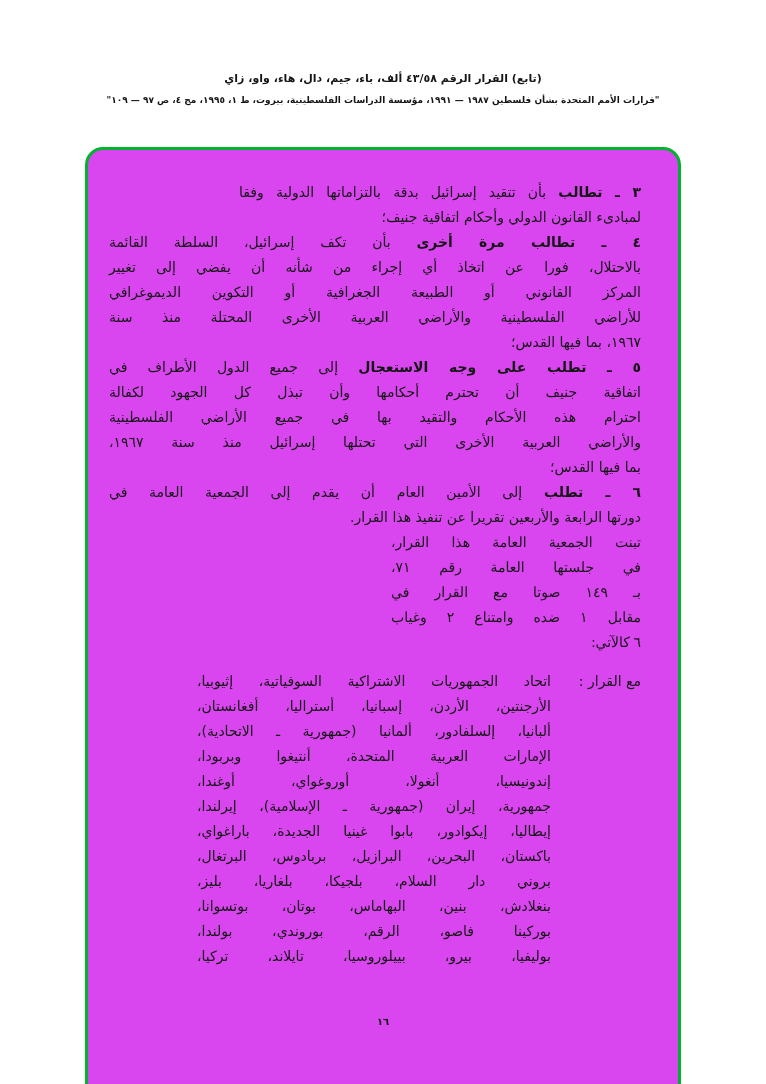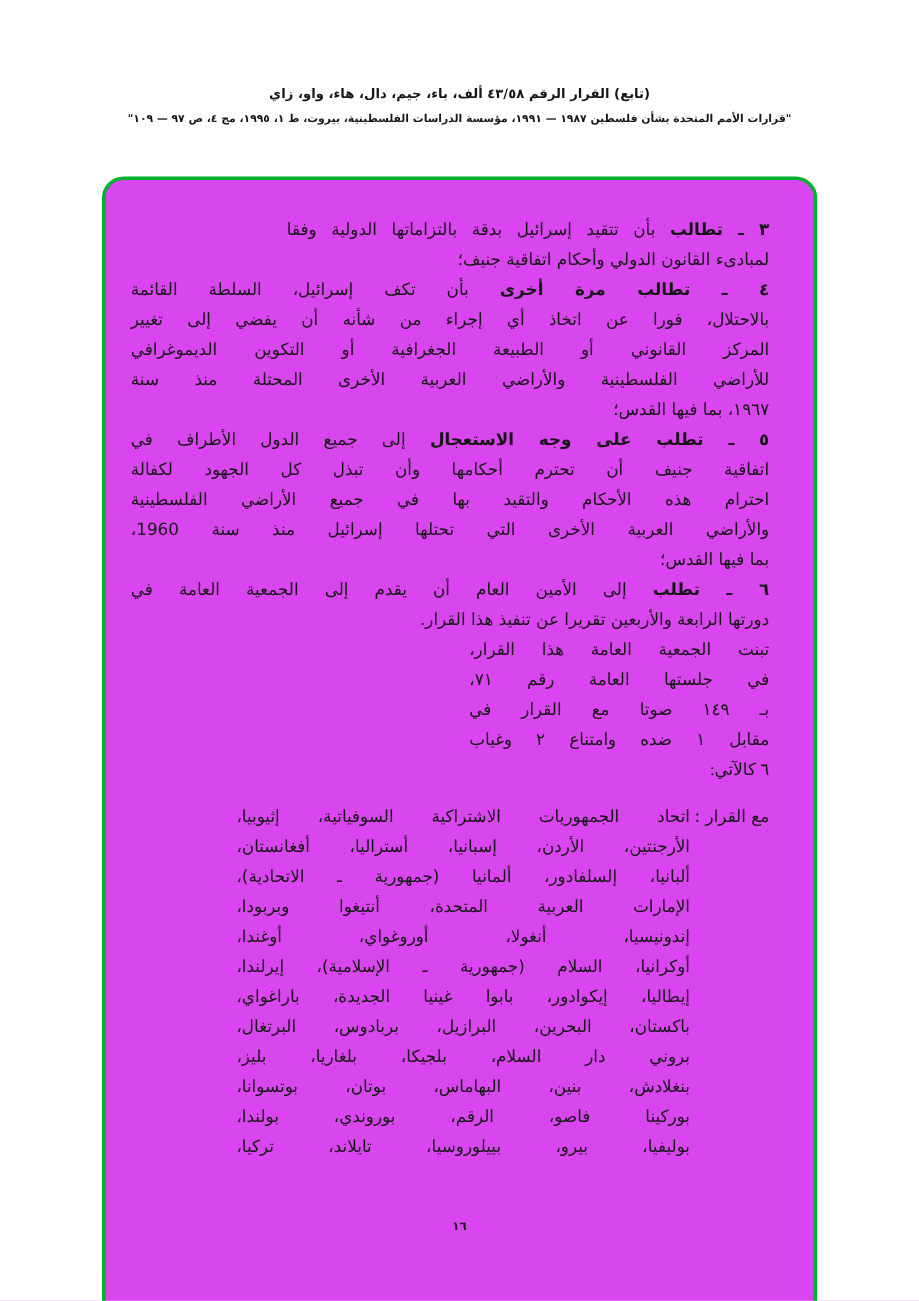--- a/index.html
+++ b/index.html
@@ -36,21 +36,21 @@
   .line.last { text-align: right; text-align-last: right; }
   .para-3 { margin-left: 130px; }
   .para-6 { }
   strong { font-weight: 700; }
 
   
   .adoption { width: 250px; font-family: Liberation Serif, serif; }
 
   
   .votes { display: flex; margin-top: 14px; margin-left: 88px; }
-  .vote-label { flex: 0 0 66px; width: 66px; }
+  .vote-label { flex: 0 0 66px; width: 66px; margin-left: 24px; }
   .vote-lines { flex: 1; min-width: 0; }
 
   
   .doc-footer { position: absolute; left: 0; top: 1010px; width: 100%; text-align: center; }
   .page-num { font-size: 10px; font-weight: 700; }
 </style>
 </head>
 <body lang="ar">
 
 <div class="page">
@@ -71,21 +71,21 @@
             <div class="line"><strong>٤ ـ تطالب مرة أخرى</strong> بأن تكف إسرائيل، السلطة القائمة</div>
             <div class="line">بالاحتلال، فورا عن اتخاذ أي إجراء من شأنه أن يفضي إلى تغيير</div>
             <div class="line">المركز القانوني أو الطبيعة الجغرافية أو التكوين الديموغرافي</div>
             <div class="line">للأراضي الفلسطينية والأراضي العربية الأخرى المحتلة منذ سنة</div>
             <div class="line last">١٩٦٧، بما فيها القدس؛</div>
           </div>
           <div class="para para-5">
             <div class="line"><strong>٥ ـ تطلب على وجه الاستعجال</strong> إلى جميع الدول الأطراف في</div>
             <div class="line">اتفاقية جنيف أن تحترم أحكامها وأن تبذل كل الجهود لكفالة</div>
             <div class="line">احترام هذه الأحكام والتقيد بها في جميع الأراضي الفلسطينية</div>
-            <div class="line">والأراضي العربية الأخرى التي تحتلها إسرائيل منذ سنة 1960،</div>
+            <div class="line">والأراضي العربية الأخرى التي تحتلها إسرائيل منذ سنة ١٩٦٧،</div>
             <div class="line last">بما فيها القدس؛</div>
           </div>
           <div class="para para-6">
             <div class="line"><strong>٦ ـ تطلب</strong> إلى الأمين العام أن يقدم إلى الجمعية العامة في</div>
             <div class="line last">دورتها الرابعة والأربعين تقريرا عن تنفيذ هذا القرار.</div>
           </div>
         </div>
       <div id="adoption" class="adoption">
           <div class="line">تبنت الجمعية العامة هذا القرار،</div>
           <div class="line">في جلستها العامة رقم ٧١،</div>
@@ -94,21 +94,21 @@
           <div class="line last">٦ كالآتي:</div>
         </div>
       <div class="votes">
         <div class="vote-label">مع القرار :</div>
         <div id="countries" class="vote-lines">
             <div class="line">اتحاد الجمهوريات الاشتراكية السوفياتية، إثيوبيا،</div>
             <div class="line">الأرجنتين، الأردن، إسبانيا، أستراليا، أفغانستان،</div>
             <div class="line">ألبانيا، إلسلفادور، ألمانيا (جمهورية ـ الاتحادية)،</div>
             <div class="line">الإمارات العربية المتحدة، أنتيغوا وبربودا،</div>
             <div class="line">إندونيسيا، أنغولا، أوروغواي، أوغندا،</div>
-            <div class="line">أوكرانيا، السلام (جمهورية ـ الإسلامية)، إيرلندا،</div>
+            <div class="line">جمهورية، إيران (جمهورية ـ الإسلامية)، إيرلندا،</div>
             <div class="line">إيطاليا، إيكوادور، بابوا غينيا الجديدة، باراغواي،</div>
             <div class="line">باكستان، البحرين، البرازيل، بربادوس، البرتغال،</div>
             <div class="line">بروني دار السلام، بلجيكا، بلغاريا، بليز،</div>
             <div class="line">بنغلادش، بنين، البهاماس، بوتان، بوتسوانا،</div>
             <div class="line">بوركينا فاصو، الرقم، بوروندي، بولندا،</div>
             <div class="line">بوليفيا، بيرو، بييلوروسيا، تايلاند، تركيا،</div>
           </div>
       </div>
     </div>
   </div>

